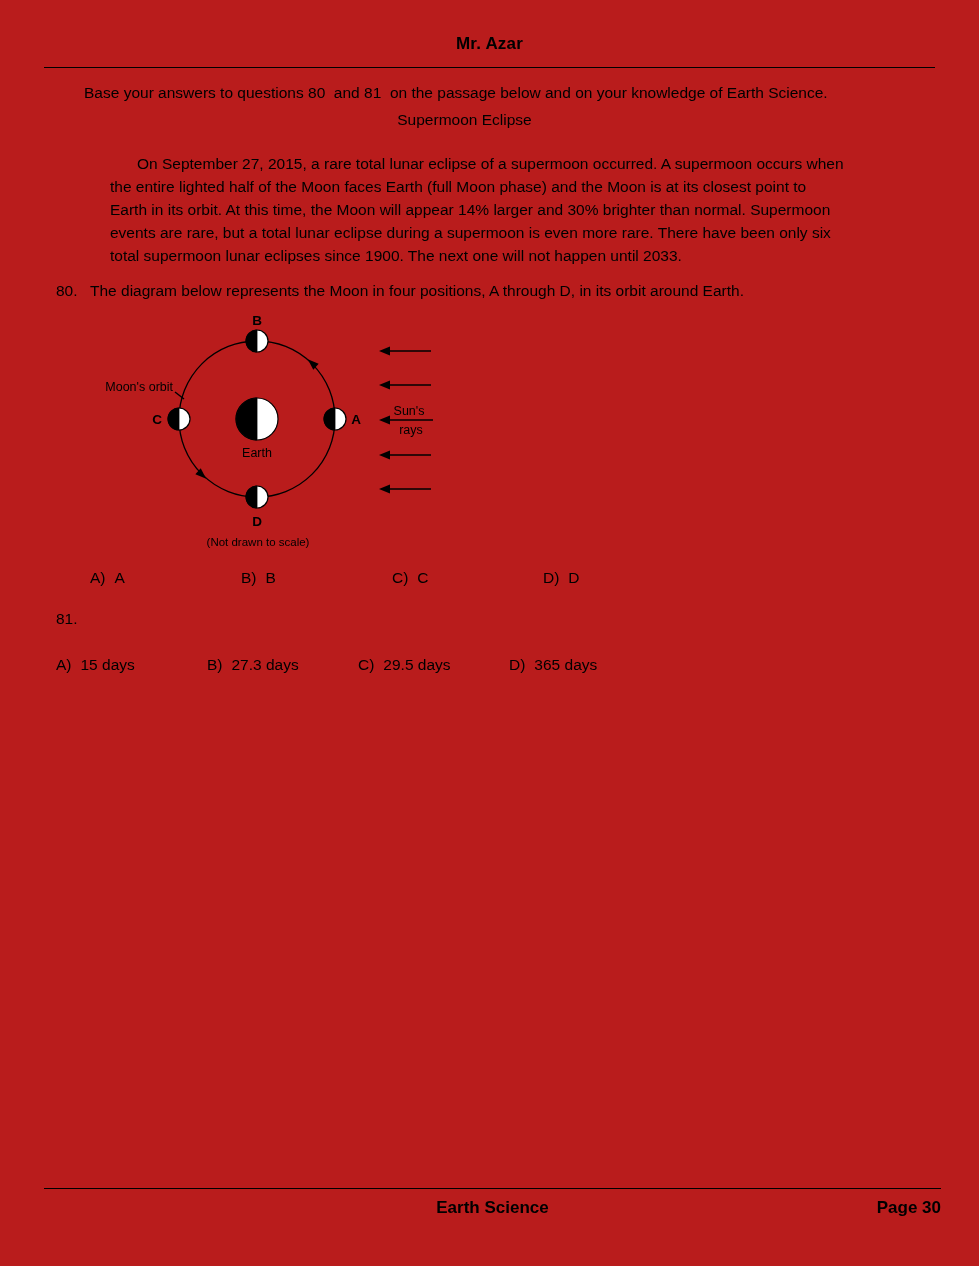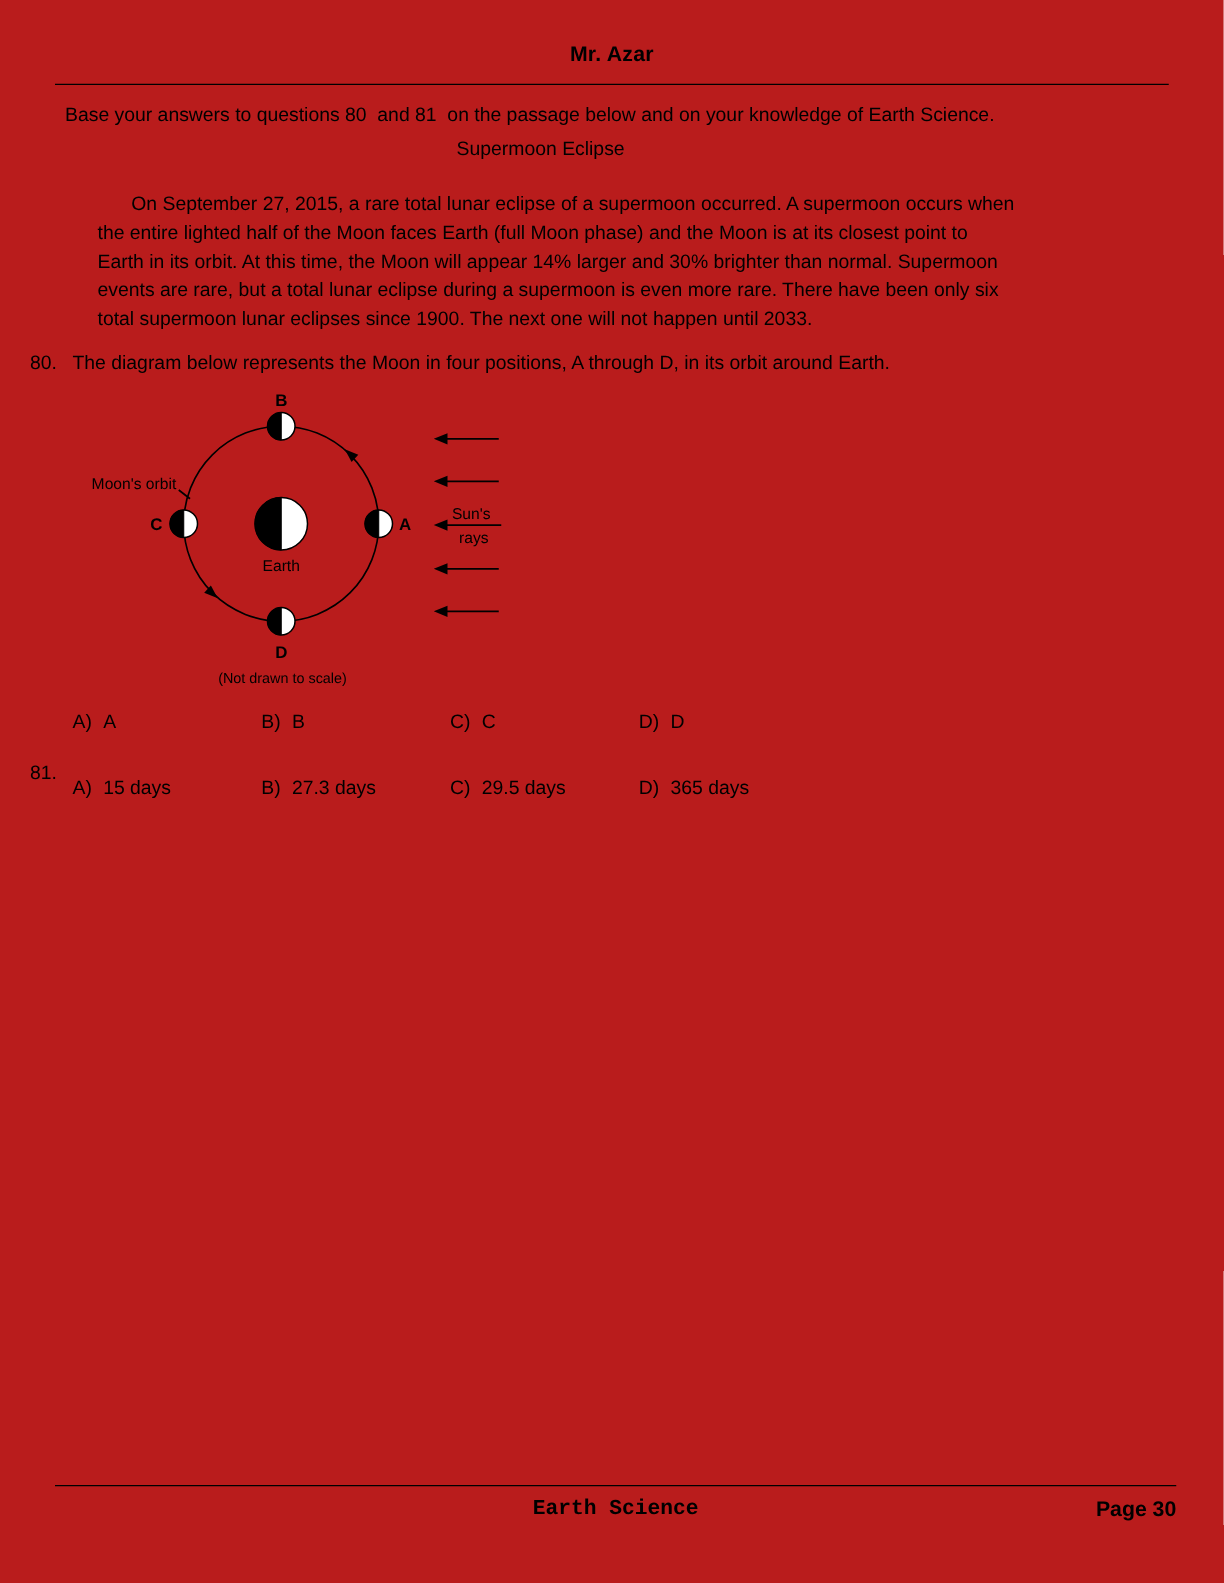--- a/index.html
+++ b/index.html
@@ -11,28 +11,28 @@
   }
   .header-title {
     padding-top:34px; text-align:center;
     font-size:17px; font-weight:bold; letter-spacing:0.2px;
   }
   .header-rule {
     border:none; border-top:1.6px solid #000;
     margin:13px 44px 0 44px;
   }
   .content {
-    padding:13px 40px 0 52px;
+    padding:13px 40px 0 84px;
     font-size:15.5px; line-height:23px;
   }
   .intro { width:770px; white-space:pre-wrap; }
   .passage-title { width:761px; text-align:center; margin-top:4px; }
   .passage-body { width:735px; margin-left:26px; margin-top:21px; text-indent:27px; }
   .question { margin-top:12px; margin-left:-28px; display:flex; }
-  .question.q81 { margin-top:18px; }
+  .question.q81 { margin-top:18px;flex-direction:column; }
   .qnum { width:34px; flex:0 0 34px; }
   .qbody { width:766px; }
   .qstem { width:766px; }
   .qtext { width:760px; margin-top:1px; }
   .choices { margin-top:12px; }
   .choice { display:inline-block; width:151px; white-space:nowrap; }
   .choice:last-child { width:auto; }
   .choice-label { display:inline-block; margin-right:9px; }
   .diagram { margin-top:8px; margin-left:-4px; }
   .diagram-svg { display:block; }
@@ -44,21 +44,21 @@
   .dia-label { font-size:12.5px; font-family:"Liberation Sans", sans-serif; }
   .pos-label { font-size:13.5px; font-weight:bold; font-family:"Liberation Sans", sans-serif; }
   .caption { font-size:11.5px; font-family:"Liberation Sans", sans-serif; }
   .footer {
     position:absolute; left:44px; right:38px; top:1188px;
   }
   .footer-rule { border:none; border-top:1.6px solid #000; }
   .footer-row { position:relative; margin-top:9px; height:24px; }
   .footer-center {
     position:absolute; left:0; right:0; text-align:center;
-    font-size:17px; font-weight:bold;font-family:Liberation Mono, monospace;
+    font-size:17px; font-weight:bold;
   }
   .footer-right {
     position:absolute; right:0; top:0;
     font-size:17px; font-weight:bold;
   }
 </style>
 </head>
 <body>
 
 <div class="page">

